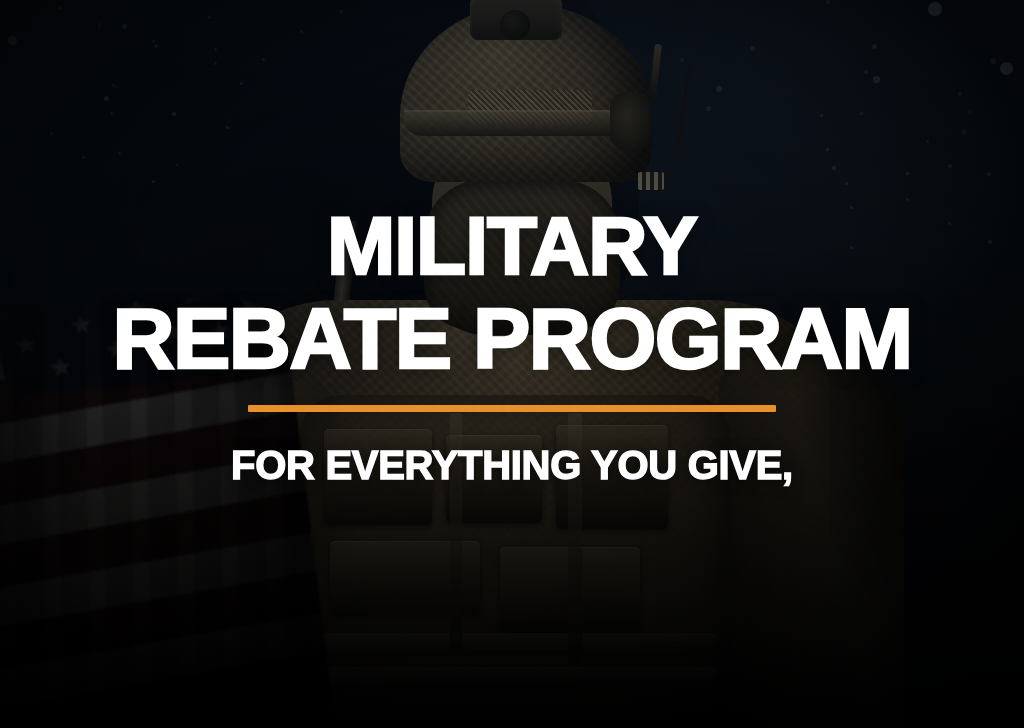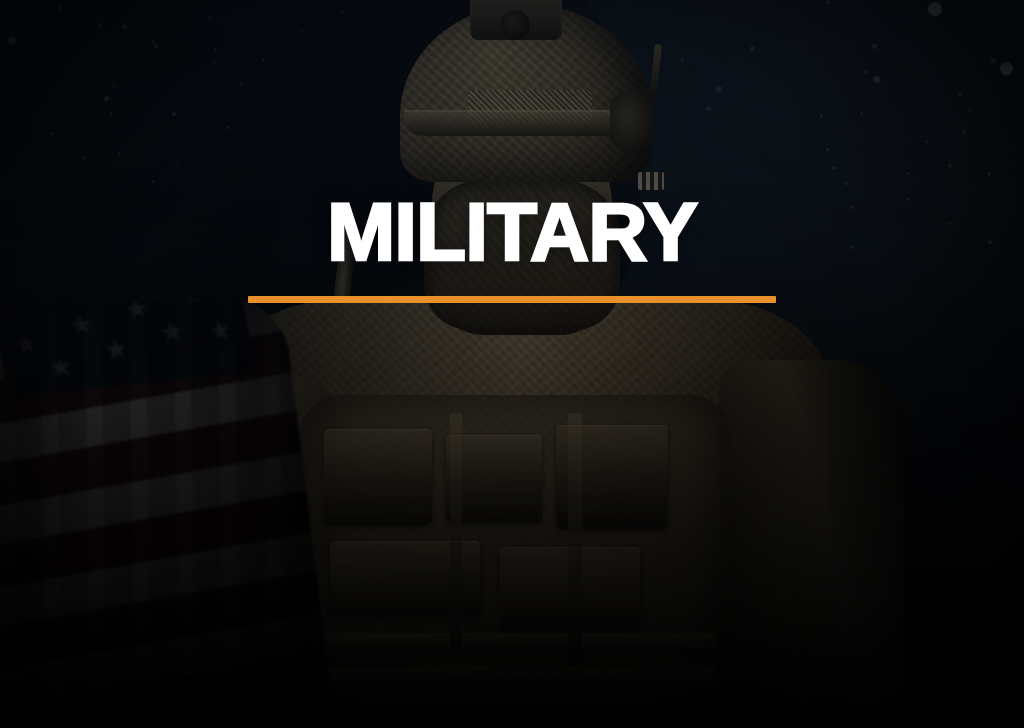--- a/index.html
+++ b/index.html
@@ -300,20 +300,21 @@
 
   
   .content {
     position: absolute;
     inset: 0;
     display: flex;
     flex-direction: column;
     align-items: center;
     text-align: center;
     pointer-events: none;
+    margin-top: 14px;
   }
   .content > * { pointer-events: auto; }
 
   .headline {
     color: #ffffff;
     font-family: "Liberation Sans", sans-serif;
     font-weight: bold;
     font-size: 84px;
     line-height: .98;
     letter-spacing: -1px;
@@ -472,22 +473,24 @@
     </div>
 
     <div class="tint"></div>
     <div class="grade"></div>
   </div>
 
   <div class="content">
 
     <h1 class="headline">
       <span class="l1">MILITARY</span>
+      <span class="l2">REBATE PROGRAM</span>
     </h1>
 
     <div class="rule" style="background: rgb(232, 144, 44);"></div>
 
     <p class="sub">
+      <span class="s1">FOR EVERYTHING YOU GIVE,</span>
     </p>
 
   </div>
 
 </div>
 
 </body></html>

